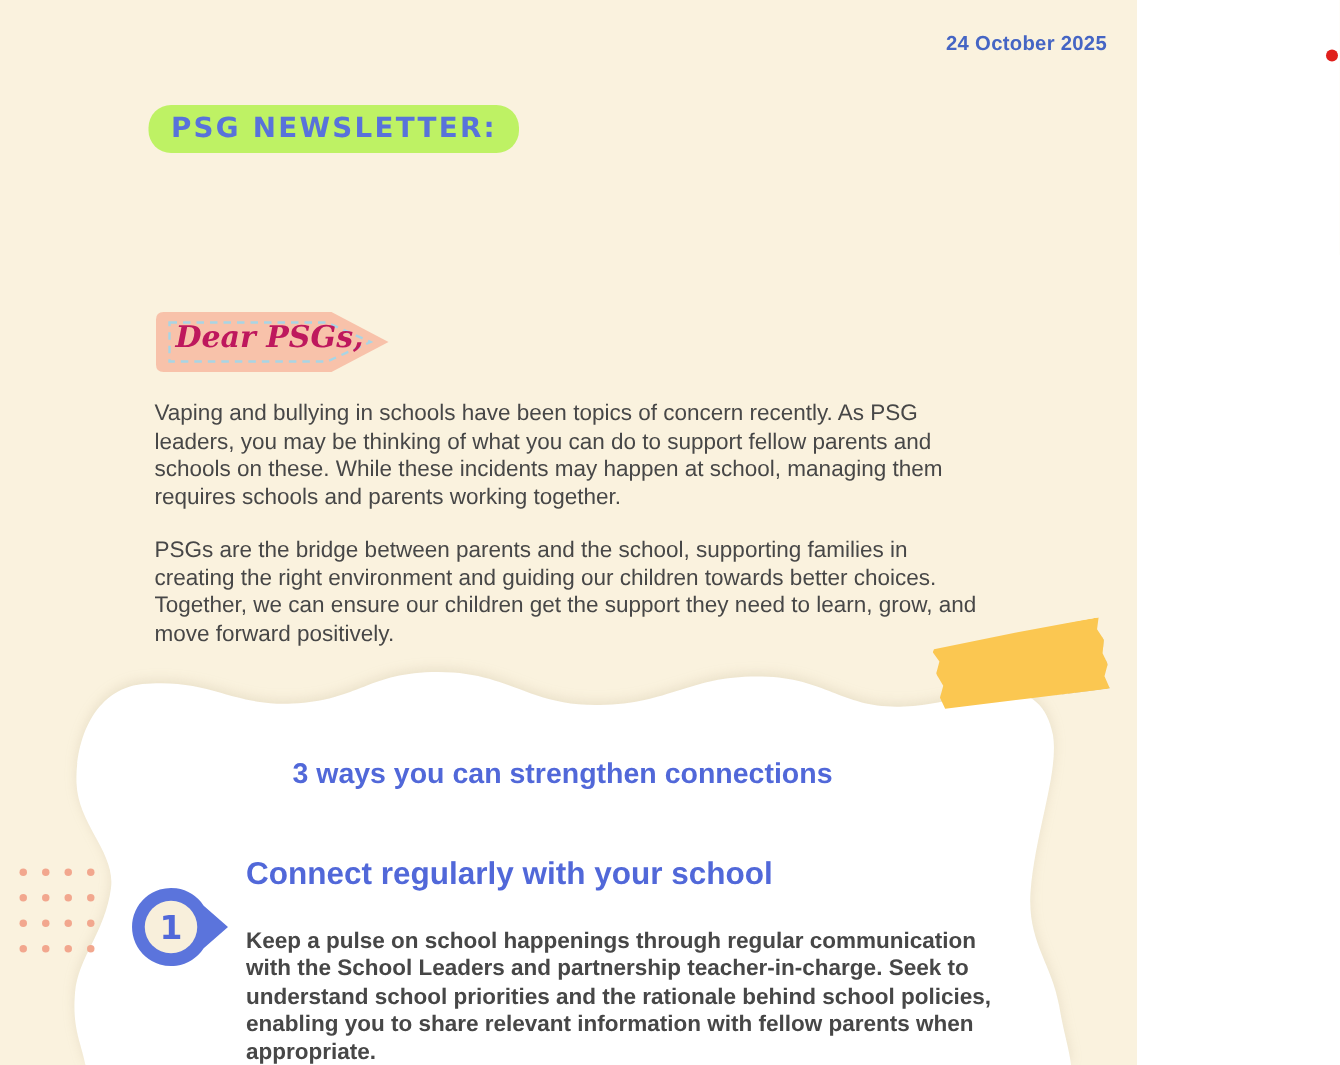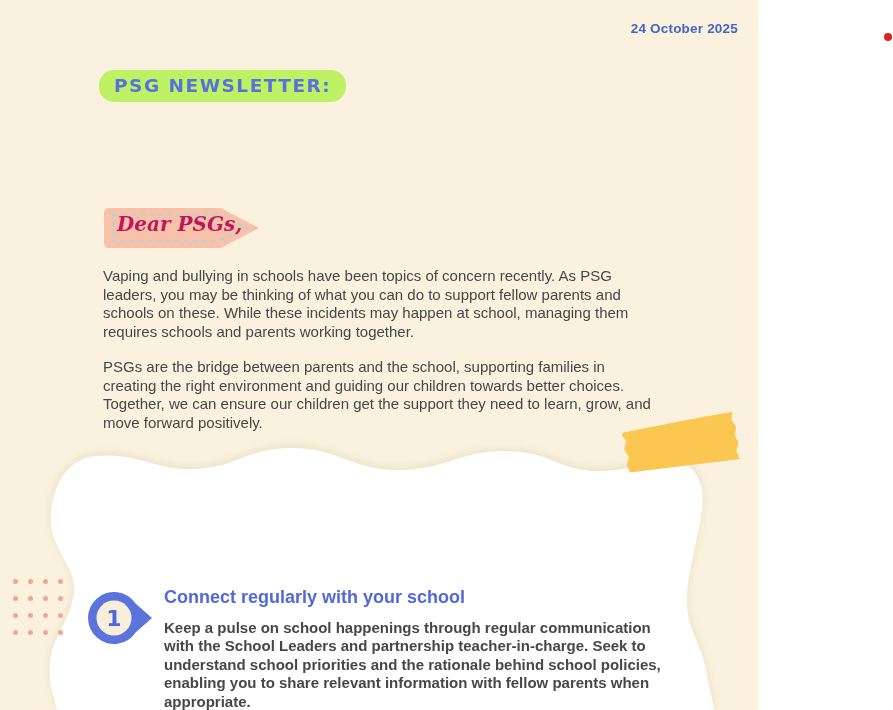--- a/index.html
+++ b/index.html
@@ -37,21 +37,21 @@
   .tape { position: absolute; left: 624px; top: 420px; width: 114px; height: 48px; background: #fbc751; transform: rotate(-9deg); box-shadow: 3px 9px 9px rgba(130,115,80,0.30); clip-path: polygon(1% 8%, 50% 3%, 99% 0%, 97% 16%, 100% 32%, 98% 50%, 100% 66%, 97% 82%, 99% 100%, 50% 96%, 2% 92%, 0% 76%, 3% 60%, 0% 42%, 3% 26%, 0% 12%); }
 
   
   .dot-grid { position: absolute; left: 13px; top: 579px; width: 60px; height: 68px; display: grid; grid-template-columns: repeat(4, 1fr); grid-template-rows: repeat(4, 1fr); }
   .dot-grid i { width: 5px; height: 5px; border-radius: 50%; background: #f2a78e; display: block; }
 
   .feature-heading { position: absolute; left: 150px; top: 503px; width: 450px; text-align: center; font-size: 19px; font-weight: bold; line-height: 28.5px; color: #5168d9; }
   .feature-heading span { display: block; }
 
   .step-marker { position: absolute; left: 86px; top: 590px; width: 70px; height: 56px; }
-  .step-title { position: absolute; left: 164px; top: 587px; font-size: 18px; font-weight: bold; color: #5168d9; }
+  .step-title { position: absolute; left: 164px; top: 571px; font-size: 21px; font-weight: bold; color: #5168d9; }
   .step-body { position: absolute; left: 164px; top: 619px; width: 512px; font-size: 15px; line-height: 18.4px; color: #474747; font-weight: bold; }
 </style>
 </head>
 <body>
 
 <div class="stage">
 
   <div class="right-margin">
     <div class="red-mark"></div>
   </div>
@@ -110,20 +110,21 @@
         <i></i>
         <i></i>
         <i></i>
       <i></i>
         <i></i>
         <i></i>
         <i></i>
     </div>
 
     <div class="feature-heading">
+      <span>3 ways you can strengthen connections</span>
     </div>
 
     <svg class="step-marker" width="70" height="56" viewBox="0 0 70 56" aria-hidden="true">
       <path d="M 49.8 42.2 A 26 26 0 1 1 49.8 13.8 L 66 28 L 49.8 42.2 Z" fill="#5b74dc"></path>
       <circle cx="28" cy="28" r="17.5" fill="#f8efdb"></circle>
       <text x="28" y="36" text-anchor="middle" font-family="DejaVu Sans, sans-serif" font-size="22" font-weight="bold" fill="#5168d9">1</text>
     </svg>
 
     <div class="step-title">Connect regularly with your school</div>
     <p class="step-body">Keep a pulse on school happenings through regular communication with the School Leaders and partnership teacher-in-charge. Seek to understand school priorities and the rationale behind school policies, enabling you to share relevant information with fellow parents when appropriate.</p>

